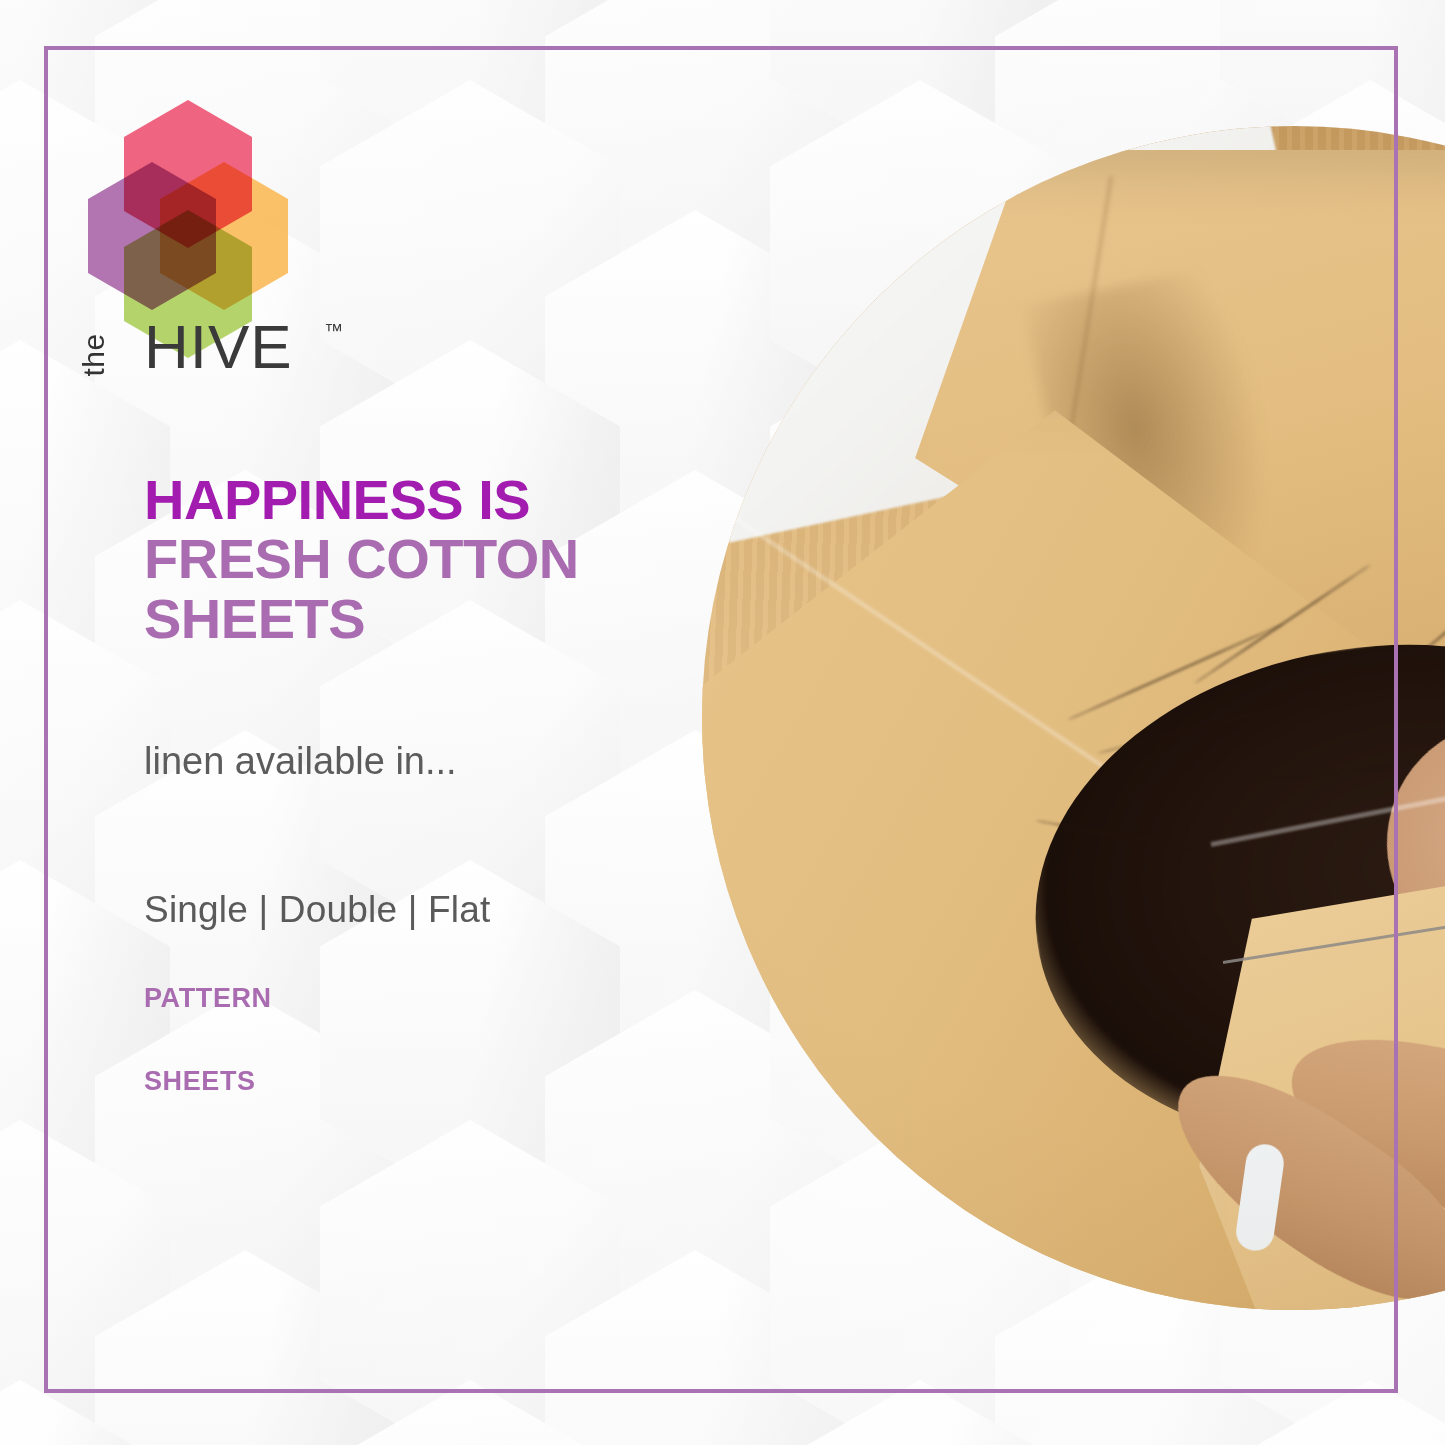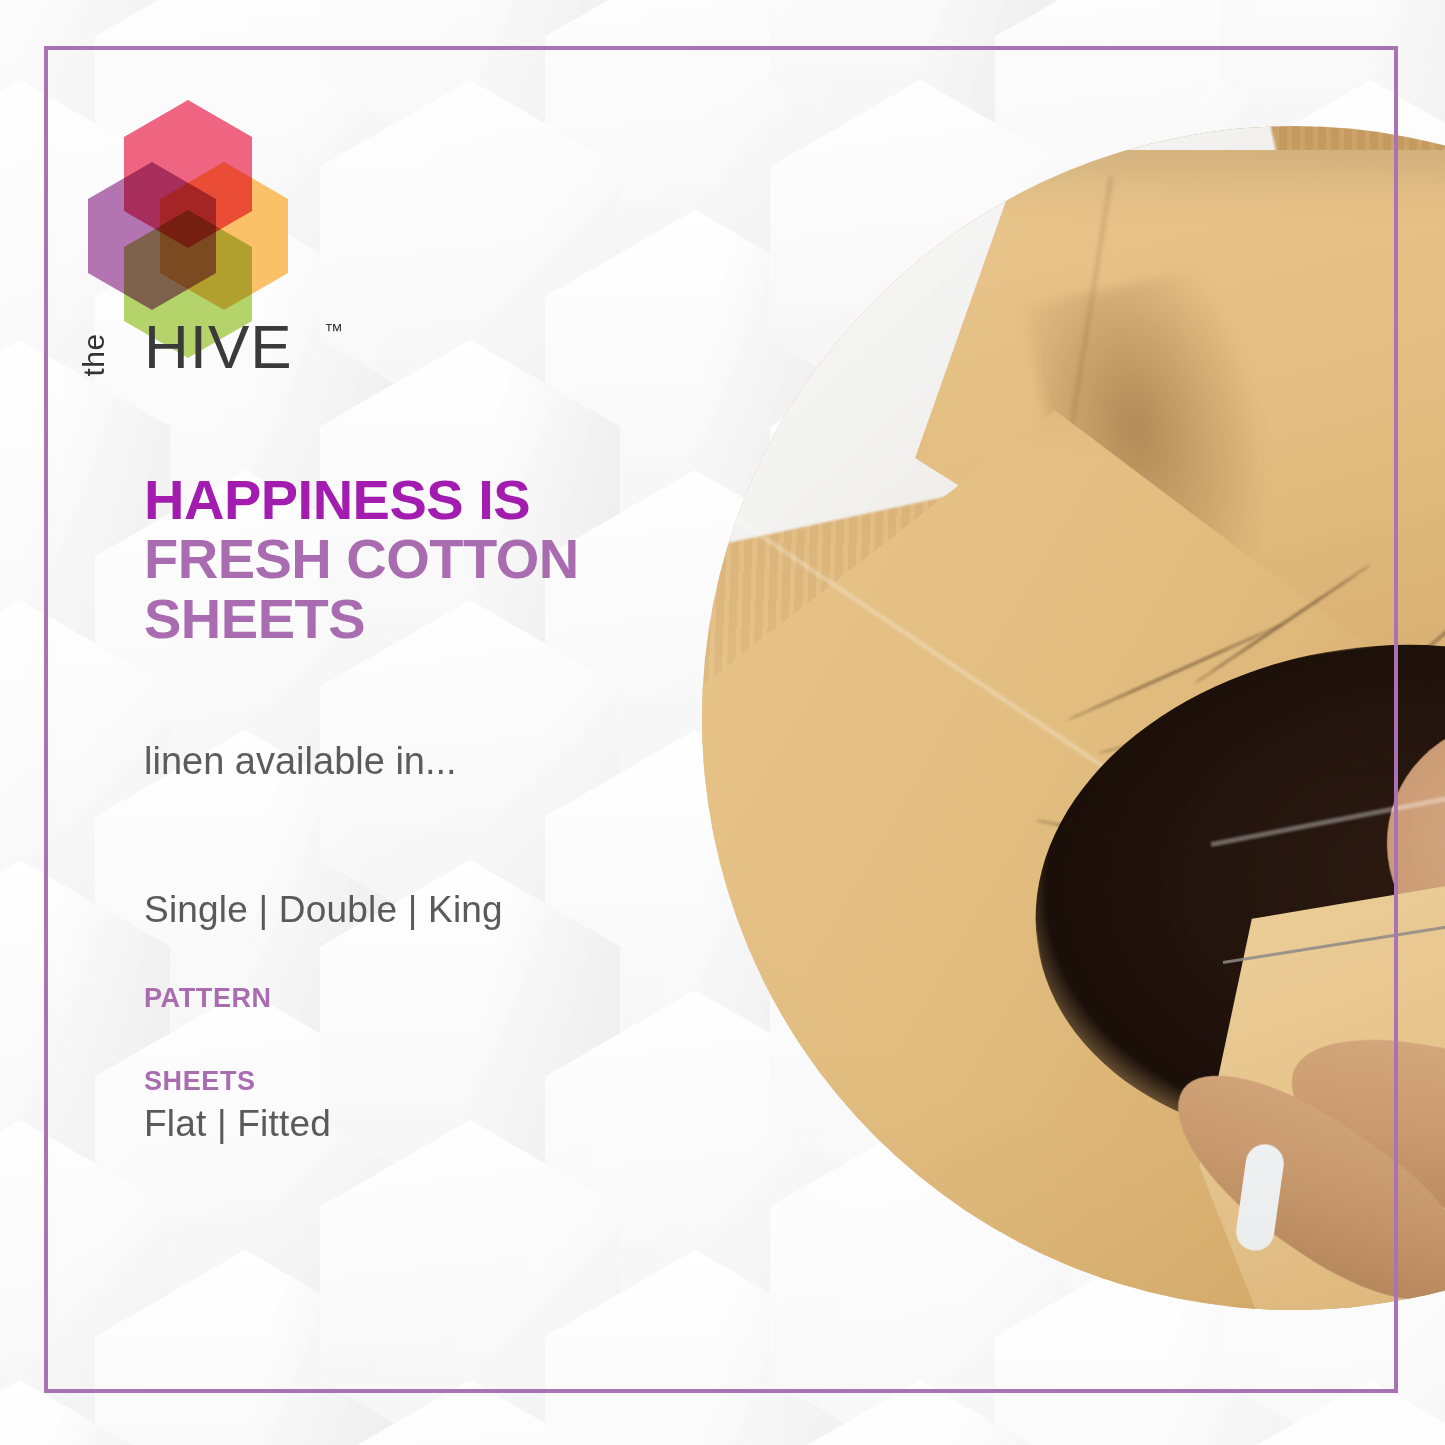--- a/index.html
+++ b/index.html
@@ -462,27 +462,26 @@
       <span class="hl-accent">SHEETS</span>
     </h1>
 
     <p id="subcopy">
       <br>
       <span>linen available in...</span>
     </p>
 
     <div id="spec-list">
       <div class="spec-item">
-        <div class="spec-value">Single | Double | King</div>
+        <div class="spec-value">Single | Double | Flat</div>
       </div>
       <div class="spec-item">
         <div class="spec-label">PATTERN</div>
       </div>
       <div class="spec-item">
         <div class="spec-label">SHEETS</div>
-        <div class="spec-value">Flat | Fitted</div>
       </div>
     </div>
   </div>
 
   <div id="frame"></div>
 
 </div>
 
 </body></html>

